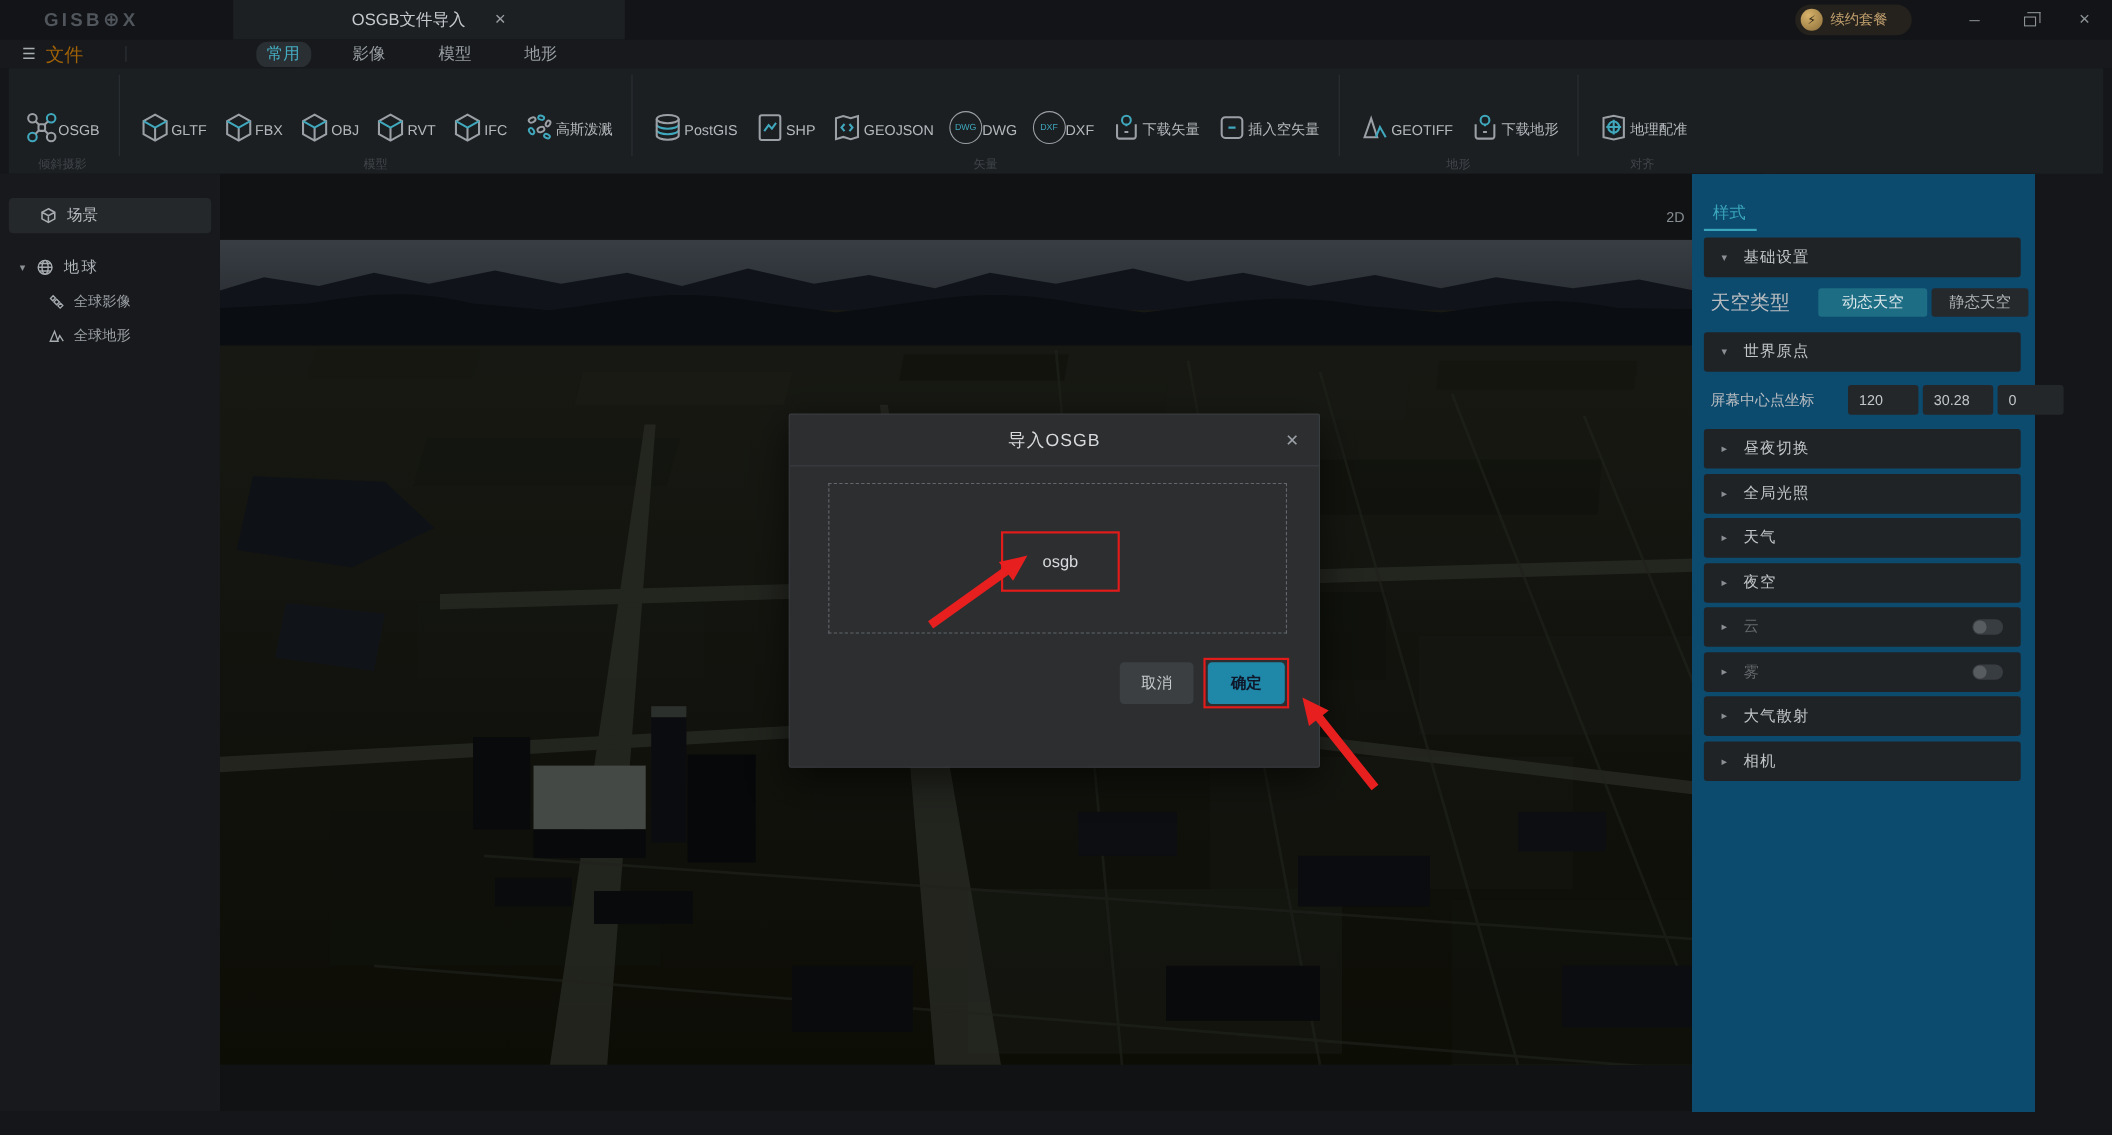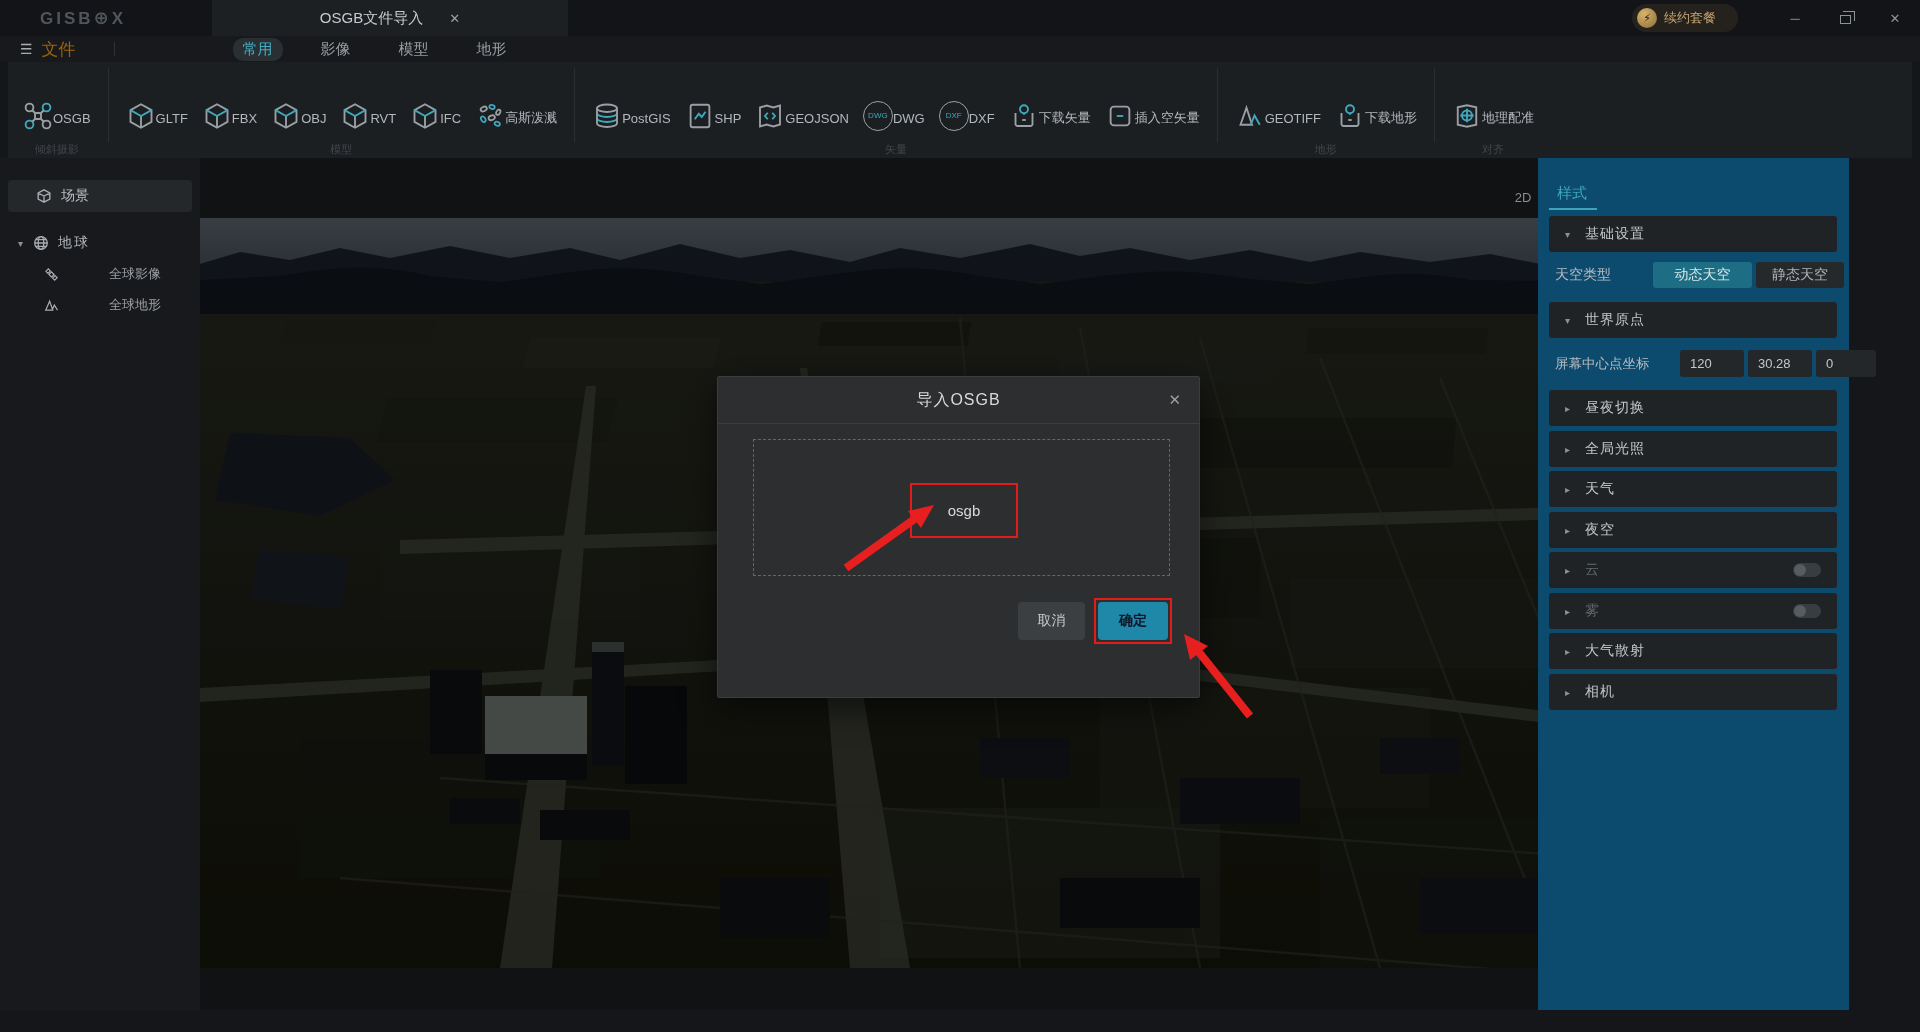--- a/index.html
+++ b/index.html
@@ -43,21 +43,21 @@
   .circle-badge span { font-size:8px; color:#3fa8bd; letter-spacing:0; }
 
   
   .sidebar { position:absolute; left:0; top:158px; width:200px; height:852px; background:#17191c; }
   .scene-row { position:absolute; left:8px; top:22px; width:184px; height:32px; background:#25282b; border-radius:4px; display:flex; align-items:center; gap:9px; padding-left:28px; cursor:pointer; }
   .scene-row span { font-size:14px; color:#b8bcc0; }
   .tree-earth { position:absolute; left:0; top:70px; width:200px; height:30px; display:flex; align-items:center; cursor:pointer; }
   .tree-earth .chev { margin-left:18px; font-size:10px; color:#8a9094; }
   .tree-earth svg { margin-left:10px; }
   .tree-earth .lbl { margin-left:9px; font-size:14px; color:#b0b5b9; letter-spacing:2px; }
-  .tree-child { position:absolute; left:0; width:200px; height:28px; display:flex; align-items:center; cursor:pointer;gap:42px; }
+  .tree-child { position:absolute; left:0; width:200px; height:28px; display:flex; align-items:center; cursor:pointer; }
   .tree-child svg { margin-left:44px; }
   .tree-child .lbl { margin-left:8px; font-size:13px; color:#9ba0a5; }
 
   
   .map-area { position:absolute; left:200px; top:158px; width:1404px; height:852px; background:#101214; }
   .mapsvg { position:absolute; left:0; top:60px; width:1404px; height:750px; }
   .view-modes { position:absolute; right:10px; top:30px; display:flex; align-items:center; gap:10px; }
   .vm-2d { font-size:13px; color:#878d92; cursor:pointer; }
   .vm-3d { font-size:13px; color:#e0e3e5; background:#3f454a; border-radius:2px; padding:2px 5px; cursor:pointer; }
   .split-icon { display:flex; gap:2px; cursor:pointer; }
@@ -71,21 +71,21 @@
   .style-panel { position:absolute; left:1538px; top:158px; width:311px; height:852px; background:#0c4a6e; }
   .sp-tab { position:absolute; left:19px; top:26px; font-size:15px; color:#3ba6bb; cursor:pointer; }
   .sp-underline { position:absolute; left:11px; top:50px; width:48px; height:2px; background:#3ba6bb; }
   .sec-row { position:absolute; left:11px; width:288px; height:36px; background:#202326; border-radius:3px; display:flex; align-items:center; cursor:pointer; }
   .sec-row .chev { margin-left:16px; font-size:10px; color:#8a9094; width:12px; }
   .sec-row .sec-label { margin-left:8px; font-size:14px; color:#c2c6c9; letter-spacing:1px; }
   .sec-row.dim .sec-label { color:#63686c; }
   .toggle { position:absolute; right:16px; top:11px; width:28px; height:14px; border-radius:7px; background:#383d41; cursor:pointer; }
   .toggle::before { content:""; position:absolute; left:1px; top:1px; width:12px; height:12px; border-radius:50%; background:#575c60; }
   .field-row { position:absolute; left:11px; width:288px; display:flex; align-items:center; }
-  .field-label { font-size:14px; color:#b8bcc0; }
+  .field-label { font-size:18px; color:#b8bcc0; }
   .sky-btn { height:26px; border-radius:3px; border:none; font-size:14px; cursor:pointer; font-family:inherit; }
   .sky-btn.active { background:#1d6e84; color:#d9e6ea; }
   .sky-btn.idle { background:#26292c; color:#aeb3b7; }
   .coord-input { height:27px; background:#24272a; border:none; border-radius:3px; color:#c3c7ca; font-size:13px; padding-left:10px; font-family:inherit; outline:none;margin-left:27px; }
 
   
   .statusbar { position:absolute; left:0; top:1010px; width:1920px; height:22px; background:#131518; }
   .sb-left-icon { position:absolute; left:8px; top:3px; }
   .sb-right { position:absolute; right:10px; top:0; height:22px; display:flex; align-items:center; gap:14px; }
   .sb-text { font-size:12px; color:#9aa0a4; }

